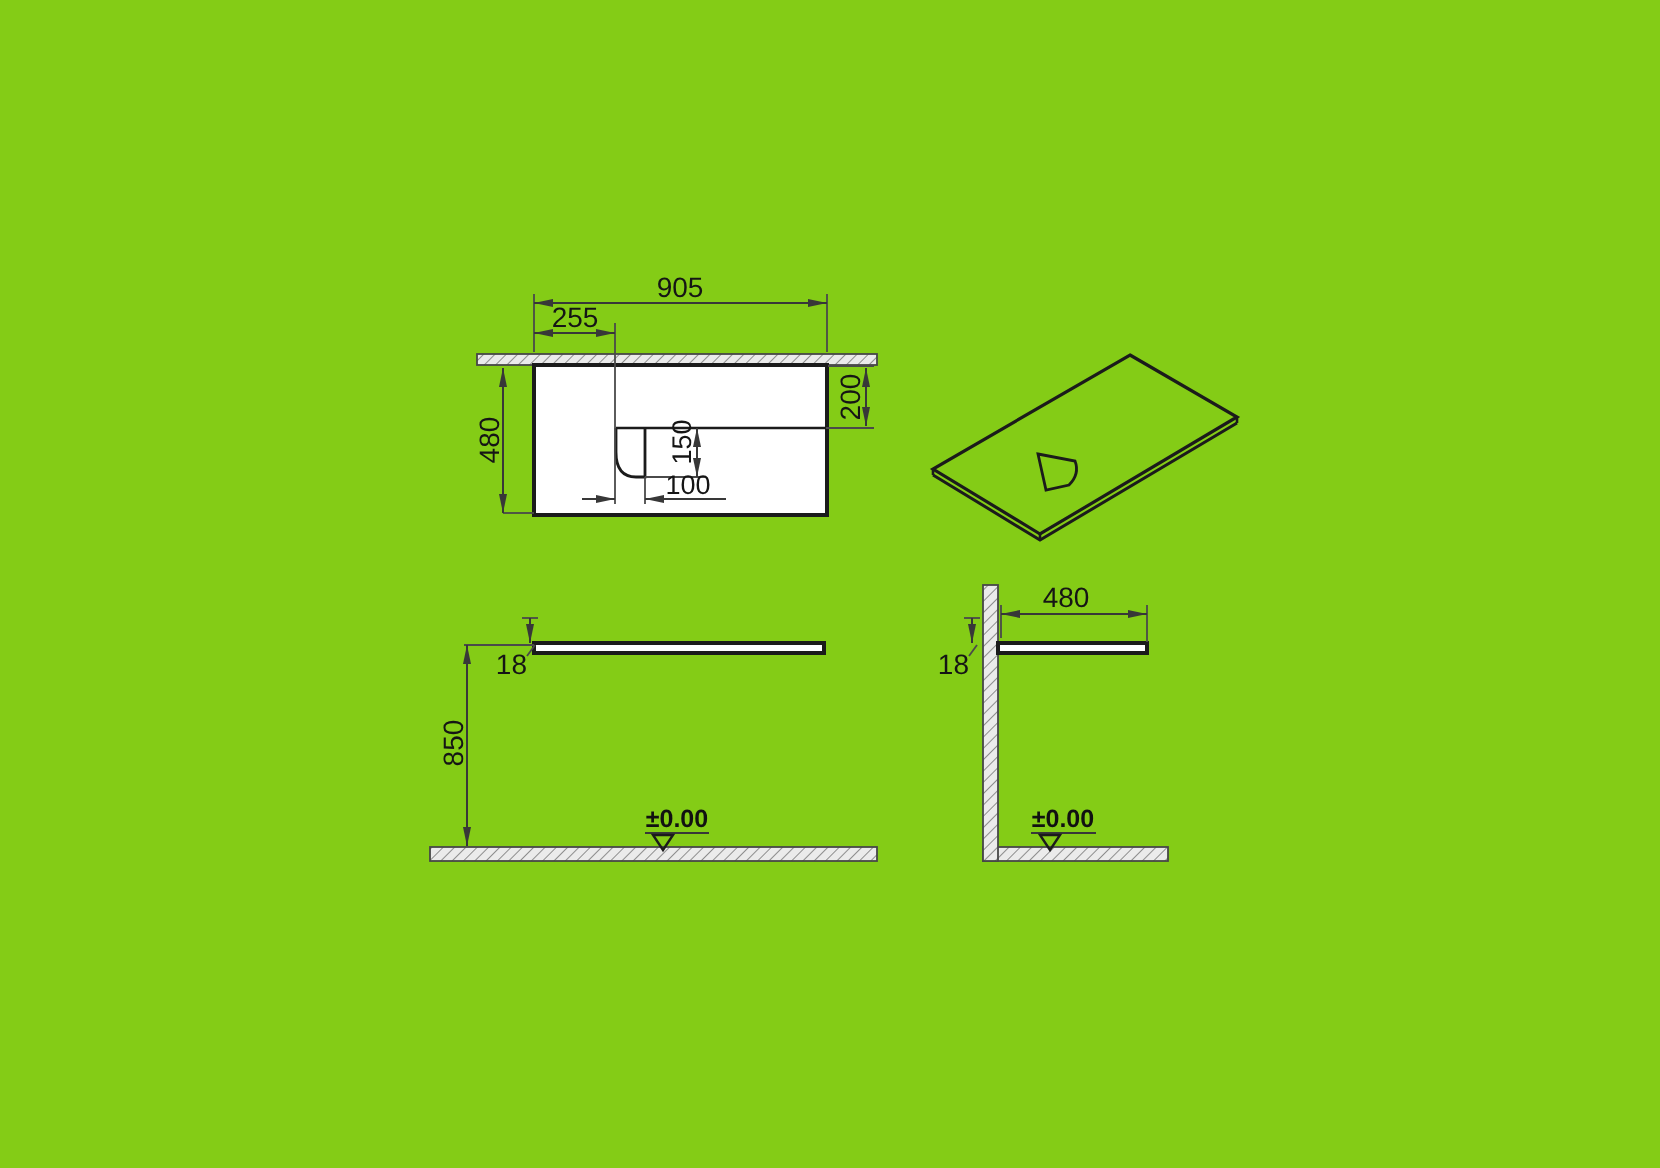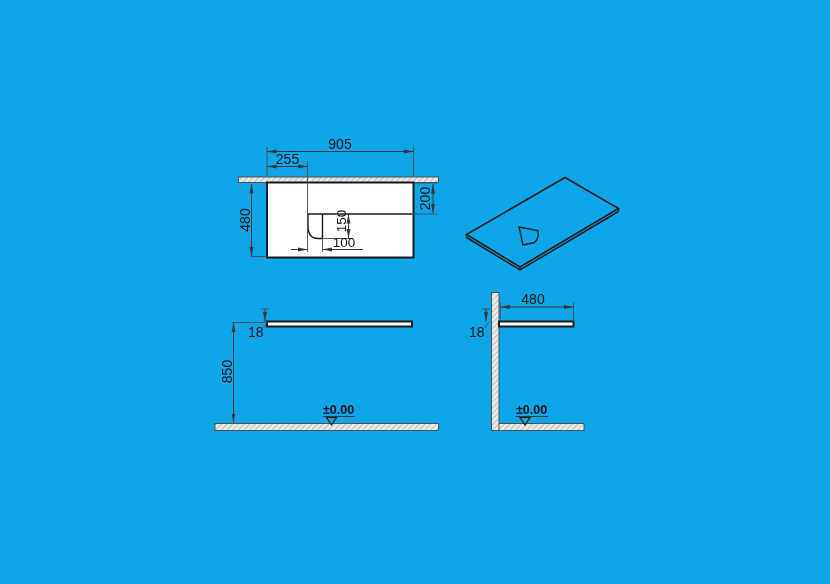--- a/index.html
+++ b/index.html
@@ -1,16 +1,16 @@
 <!DOCTYPE html>
 <html><head>
 <meta charset="utf-8">
 <style>
   html,body{margin:0;padding:0;background:#ffffff;}
-  .stage{width:830px;height:584px;background:#0ea5e9;position:relative;overflow:hidden;}
+  .stage{width:830px;height:584px;background:#84cc16;position:relative;overflow:hidden;}
   svg{display:block;}
   .obj{stroke:#1b1b1b;fill:none;}
   .obj-thick{stroke:#1b1b1b;stroke-width:2;fill:#ffffff;}
   .dimline{stroke:#383838;stroke-width:1;fill:none;}
   .extline{stroke:#4a4a4a;stroke-width:0.9;fill:none;}
   .hatchrect{fill:url(#hatch);stroke:#474747;stroke-width:0.9;}
   .dim-text{font-family:"Liberation Sans", sans-serif;font-size:14px;fill:#151515;}
   .dim-text-sm{font-family:"Liberation Sans", sans-serif;font-size:13.5px;fill:#151515;}
   .datum-text{font-family:"Liberation Sans", sans-serif;font-size:12.5px;font-weight:bold;fill:#111111;}
 </style>

